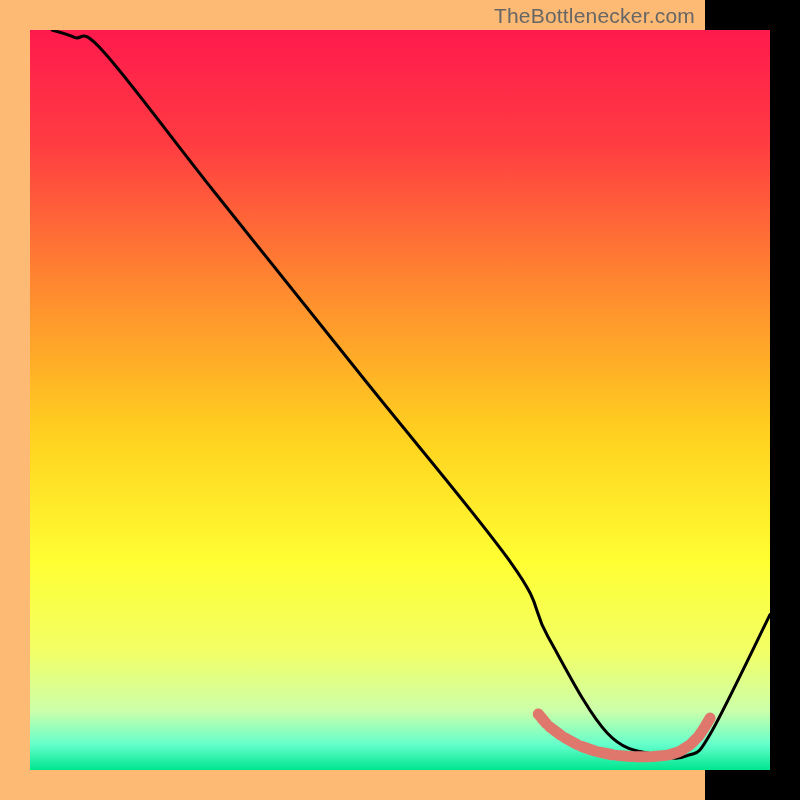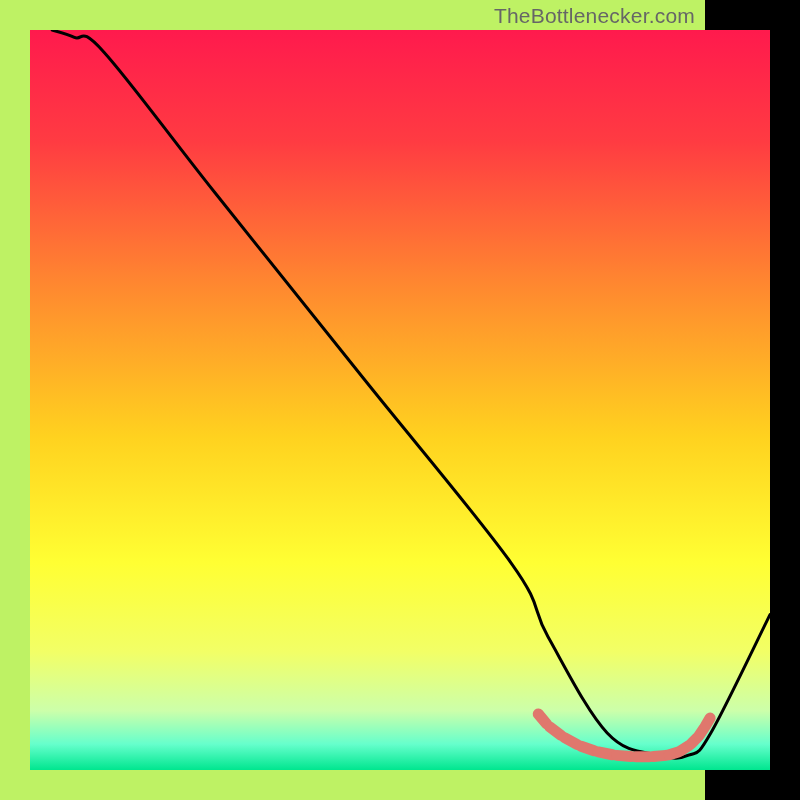--- a/index.html
+++ b/index.html
@@ -7,21 +7,21 @@
     padding: 0;
     width: 800px;
     height: 800px;
     background: #000000;
     overflow: hidden;
   }
   .root {
     width: 705px;
     height: 800px;
     position: relative;
-    background: #bef264;
+    background: #fdba74;
   }
   .attribution {
     position: absolute;
     top: 4px;
     right: 10px;
     color: #666666;
     font-family: Arial, Helvetica, sans-serif;
     font-size: 21px;
     font-weight: 500;
     letter-spacing: 0.2px;

